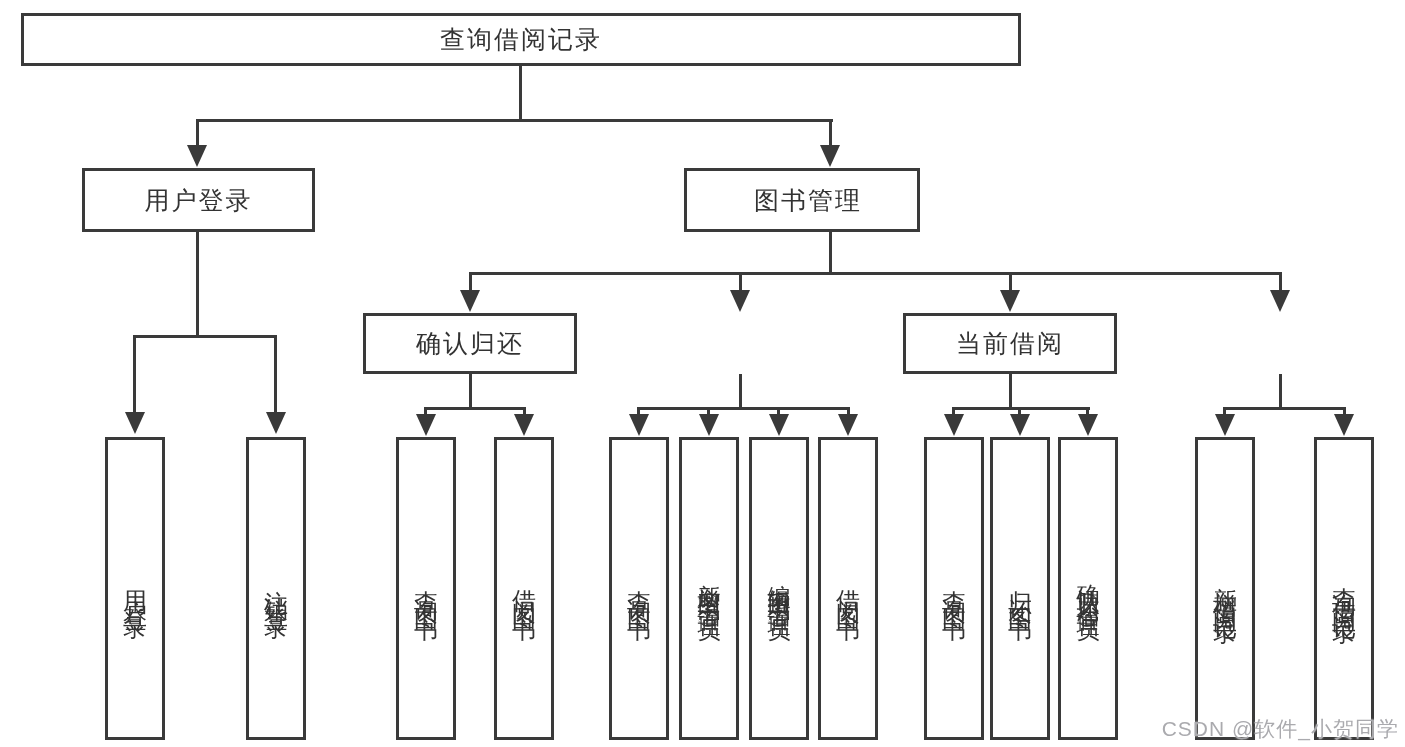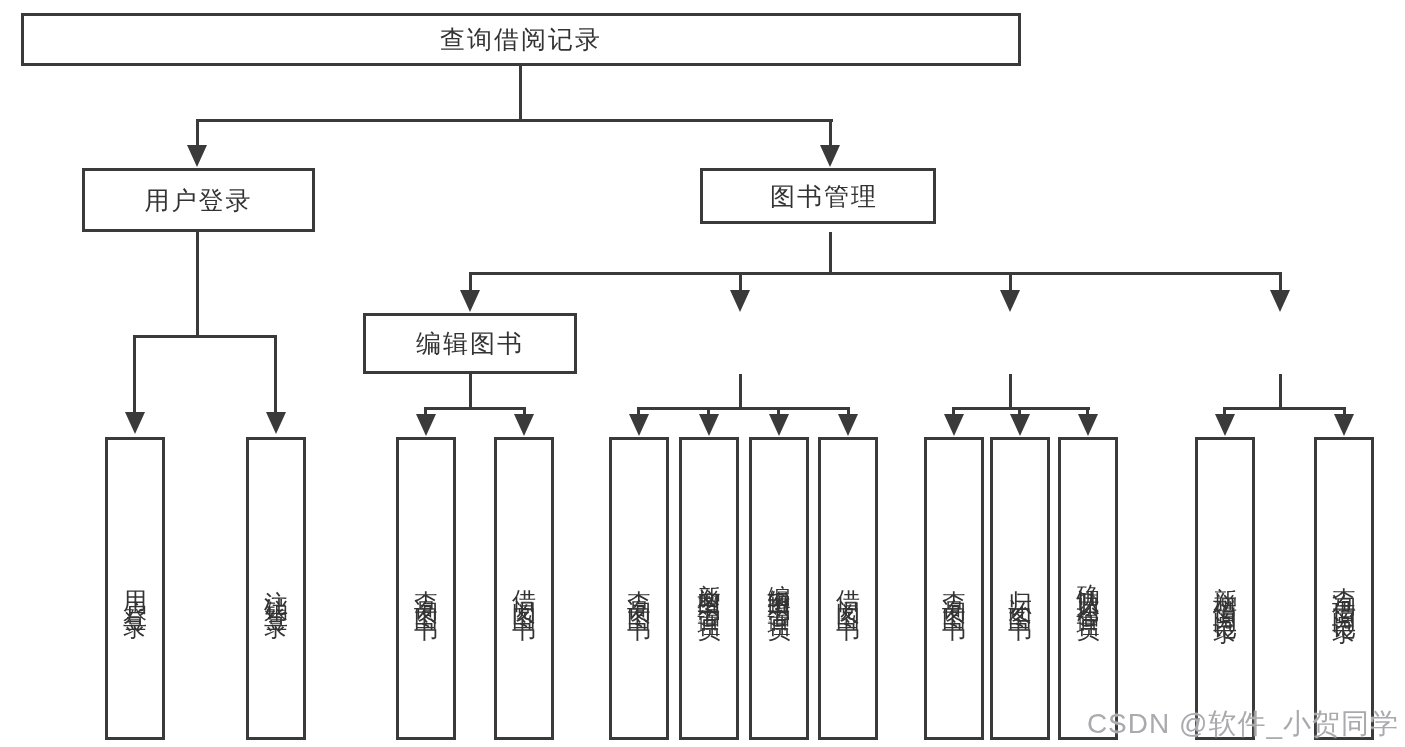--- a/index.html
+++ b/index.html
@@ -42,21 +42,21 @@
   .vline{width:3px;}
   .arrow{
     position:absolute;width:0;height:0;
     border-left:10px solid transparent;
     border-right:10px solid transparent;
     border-top:22px solid #3a3a3a;
   }
   .watermark{
     position:absolute;
     right:6px;bottom:4px;
-    font-size:28px;
+    font-size:21px;
     color:#aaaaae;
     letter-spacing:1px;
     text-shadow:0 0 2px #ffffff;
   }
 </style>
 </head>
 <body>
 
 <div id="stage">
 
@@ -67,21 +67,21 @@
   <div class="vline" style="left:519px;top:66px;height:56px;"></div>
   <div class="hline" style="left:196px;top:119px;width:637px;"></div>
   <div class="vline" style="left:196px;top:119px;height:28px;"></div>
   <div class="arrow" style="left:187px;top:145px;"></div>
   <div class="vline" style="left:829px;top:119px;height:28px;"></div>
   <div class="arrow" style="left:820px;top:145px;"></div>
 
   <div class="box" style="left:82px;top:168px;width:233px;height:64px;">
     <span>用户登录</span>
   </div>
-  <div class="box" style="left:700px;top:168px;width:236px;height:56px;padding-left:12px;">
+  <div class="box" style="left:684px;top:168px;width:236px;height:64px;padding-left:12px;">
     <span>图书管理</span>
   </div>
 
   <div class="vline" style="left:196px;top:232px;height:106px;"></div>
   <div class="hline" style="left:133px;top:335px;width:144px;"></div>
   <div class="vline" style="left:133px;top:335px;height:78px;"></div>
   <div class="arrow" style="left:125px;top:412px;"></div>
   <div class="vline" style="left:274px;top:335px;height:78px;"></div>
   <div class="arrow" style="left:266px;top:412px;"></div>
 
@@ -90,21 +90,24 @@
   <div class="vline" style="left:469px;top:272px;height:20px;"></div>
   <div class="arrow" style="left:460px;top:290px;"></div>
   <div class="vline" style="left:739px;top:272px;height:20px;"></div>
   <div class="arrow" style="left:730px;top:290px;"></div>
   <div class="vline" style="left:1009px;top:272px;height:20px;"></div>
   <div class="arrow" style="left:1000px;top:290px;"></div>
   <div class="vline" style="left:1279px;top:272px;height:20px;"></div>
   <div class="arrow" style="left:1270px;top:290px;"></div>
 
   <div class="box" style="left:363px;top:313px;width:214px;height:61px;">
-    <span>编辑图书</span>
+    <span>确认归还</span>
+  </div>
+  <div class="box" style="left:903px;top:313px;width:214px;height:61px;">
+    <span>当前借阅</span>
   </div>
 
   <div class="vline" style="left:469px;top:374px;height:36px;"></div>
   <div class="hline" style="left:424px;top:407px;width:102px;"></div>
   <div class="vline" style="left:424px;top:407px;height:8px;"></div>
   <div class="arrow" style="left:416px;top:414px;"></div>
   <div class="vline" style="left:523px;top:407px;height:8px;"></div>
   <div class="arrow" style="left:514px;top:414px;"></div>
 
   <div class="vline" style="left:739px;top:374px;height:36px;"></div>

